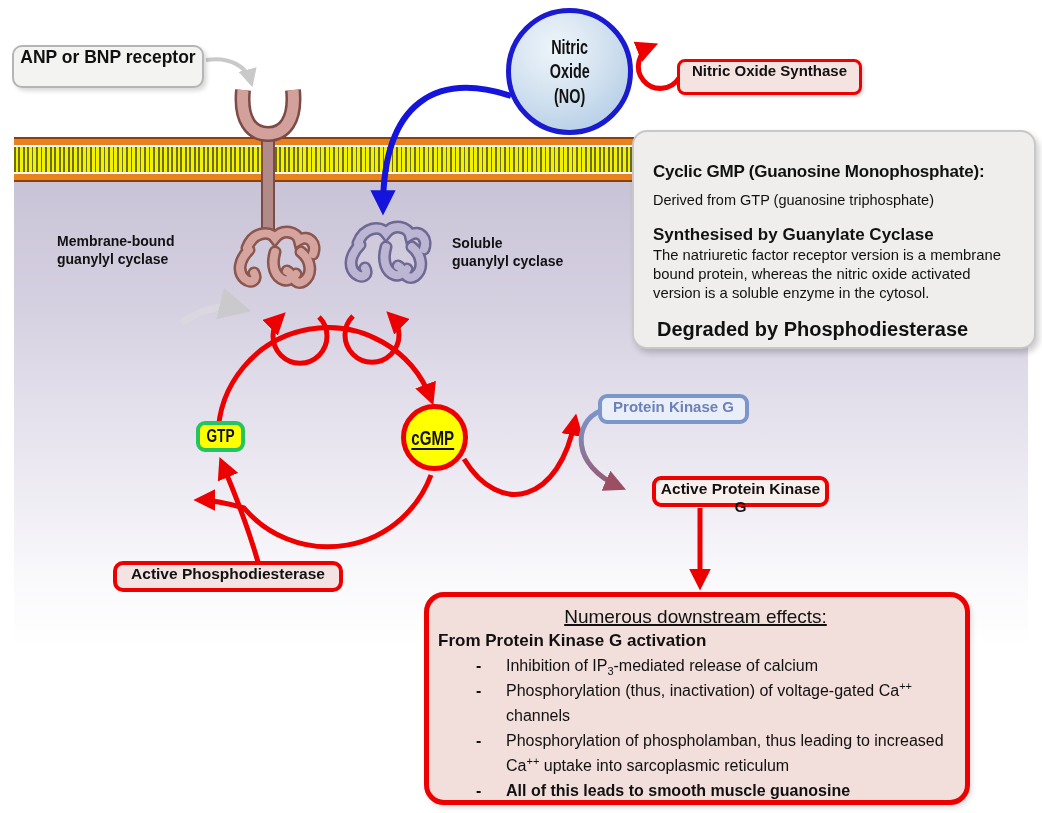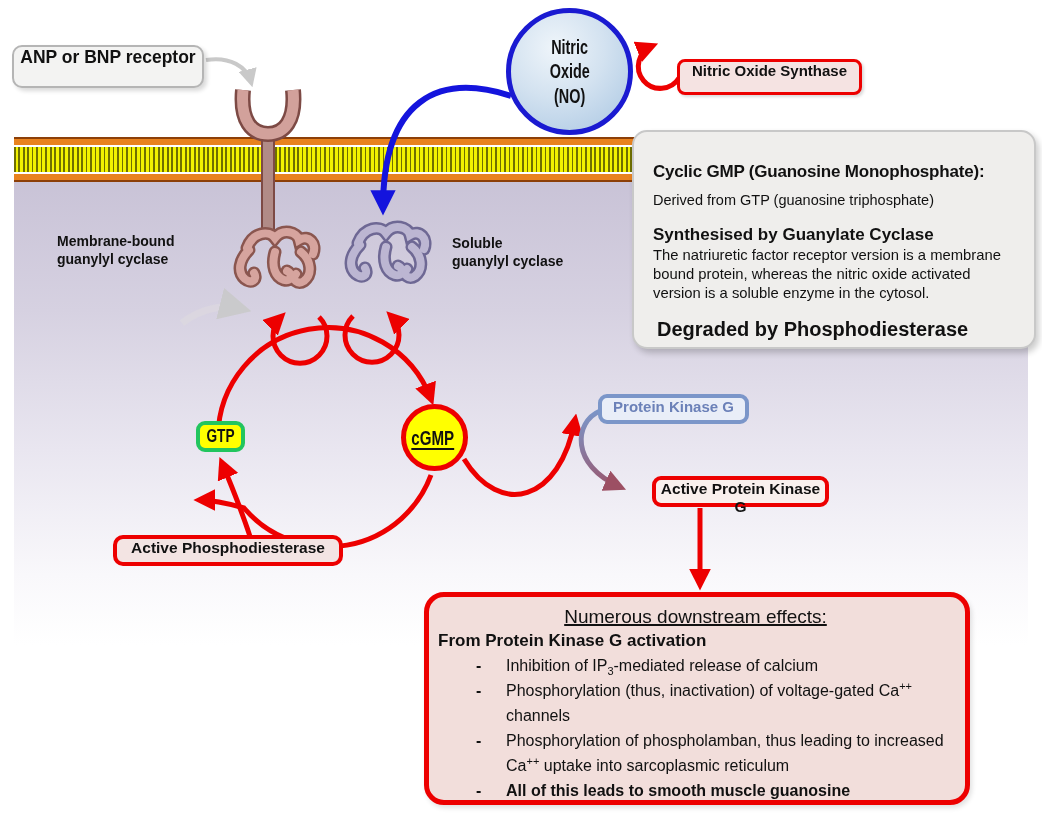--- a/index.html
+++ b/index.html
@@ -27,21 +27,21 @@
   #anp-box{left:12px;top:45px;width:192px;height:43px;background:#f3f3f2;border:2px solid #b5b5b5;
            border-radius:10px;font-size:17.5px;box-shadow:3px 3px 4px rgba(0,0,0,.15);}
   #nos-box{left:677px;top:59px;width:185px;height:36px;background:#f5e3e2;border:3px solid #ed0000;
            border-radius:8px;font-size:15px;box-shadow:2px 2px 3px rgba(0,0,0,.15);}
   #gtp-box{left:196px;top:421px;width:49px;height:31px;background:#ffff00;border:4px solid #22c55e;
            border-radius:9px;font-size:19px;}
   #pkg-box{left:598px;top:394px;width:151px;height:30px;background:#e9eef8;border:4px solid #7b96c9;
            border-radius:9px;font-size:15px;color:#6b81b8;}
   #apkg-box{left:652px;top:476px;width:177px;height:31px;background:#f9f0ed;border:4px solid #ed0000;
            border-radius:9px;font-size:15.5px;}
-  #apde-box{left:113px;top:535px;width:230px;height:31px;background:#f3e4e3;border:4px solid #ed0000;
+  #apde-box{left:113px;top:561px;width:230px;height:31px;background:#f3e4e3;border:4px solid #ed0000;
            border-radius:10px;font-size:15.5px;}
 
   #no-circle{left:506px;top:8px;width:127px;height:127px;border-radius:50%;z-index:4;
      border:5px solid #1a1ad1;box-sizing:border-box;
      background:radial-gradient(circle at 38% 30%,#eff5fa 0%,#d3e2f0 45%,#a9c6e2 100%);
      display:flex;flex-direction:column;align-items:center;justify-content:center;
      font-weight:700;font-size:20px;line-height:1.22;text-align:center;}
   .cond{display:inline-block;transform:scaleX(.72);transform-origin:50% 50%;white-space:nowrap;}
   #cgmp-circle{left:401px;top:404px;width:67px;height:67px;border-radius:50%;z-index:4;
      background:#ffff00;border:5px solid #ed0000;box-sizing:border-box;

